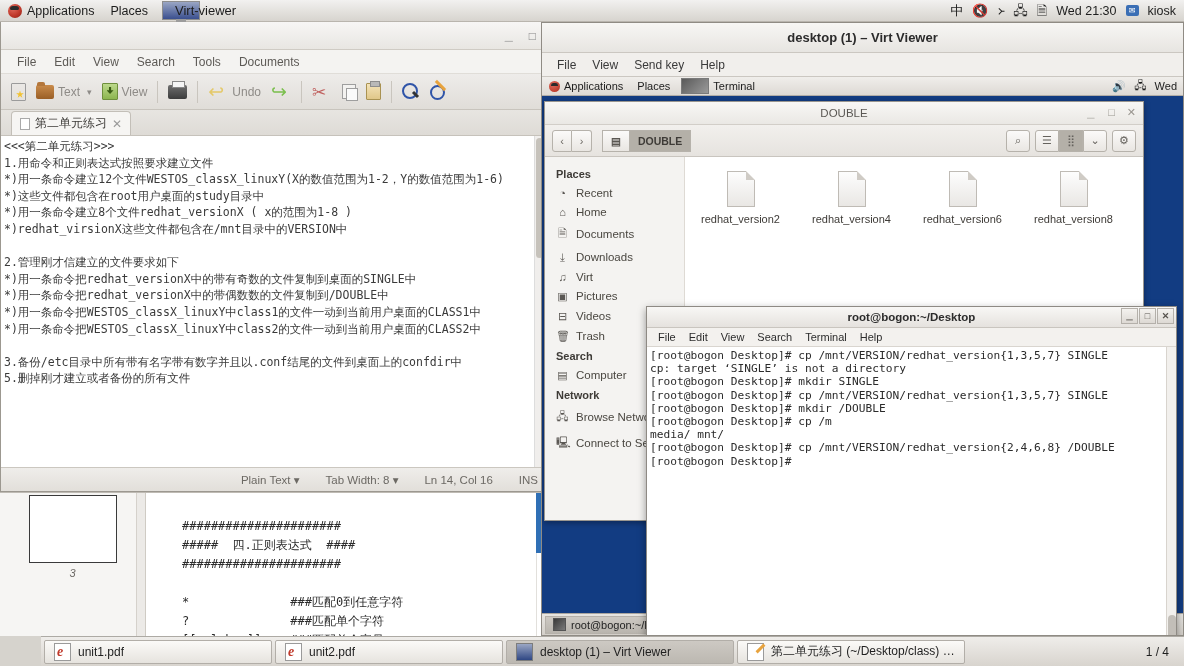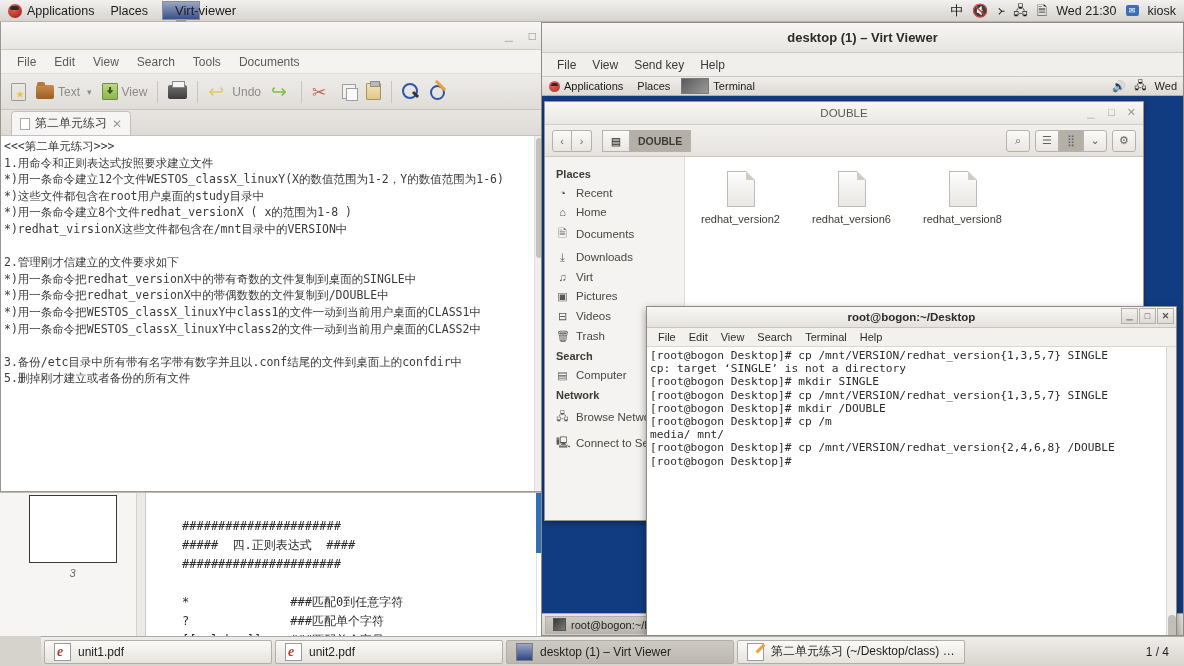--- a/index.html
+++ b/index.html
@@ -322,20 +322,26 @@
 *)用一条命令把redhat_versionX中的带偶数数的文件复制到/DOUBLE中
 *)用一条命令把WESTOS_classX_linuxY中class1的文件一动到当前用户桌面的CLASS1中
 *)用一条命令把WESTOS_classX_linuxY中class2的文件一动到当前用户桌面的CLASS2中
 
 3.备份/etc目录中所有带有名字带有数字并且以.conf结尾的文件到桌面上的confdir中
 5.删掉刚才建立或者备份的所有文件</pre>
       <div class="ge-scroll">
           <div class="thumb"></div>
         </div>
     </div>
+    <div class="ge-status">
+      <span><span>Plain Text</span> ▾</span>
+      <span><span>Tab Width:  8</span> ▾</span>
+      <span>Ln 14, Col 16</span>
+      <span>INS</span>
+    </div>
   </div>
 
   <div id="virt">
     <div class="vv-title">
       <span>desktop (1) – Virt Viewer</span>
     </div>
     <div class="vv-menu">
       <span>File</span>
       <span>View</span>
       <span>Send key</span>
@@ -456,20 +462,24 @@
                 <span>Connect to Server</span>
               </div>
           </div>
           <div class="na-files">
             <div class="na-file">
                 <span class="na-fico"></span>
                 <span class="na-fname">redhat_version2</span>
               </div>
             <div class="na-file">
                 <span class="na-fico"></span>
+                <span class="na-fname">redhat_version4</span>
+              </div>
+            <div class="na-file">
+                <span class="na-fico"></span>
                 <span class="na-fname">redhat_version6</span>
               </div>
             <div class="na-file">
                 <span class="na-fico"></span>
                 <span class="na-fname">redhat_version8</span>
               </div>
           </div>
         </div>
       </div>
 

